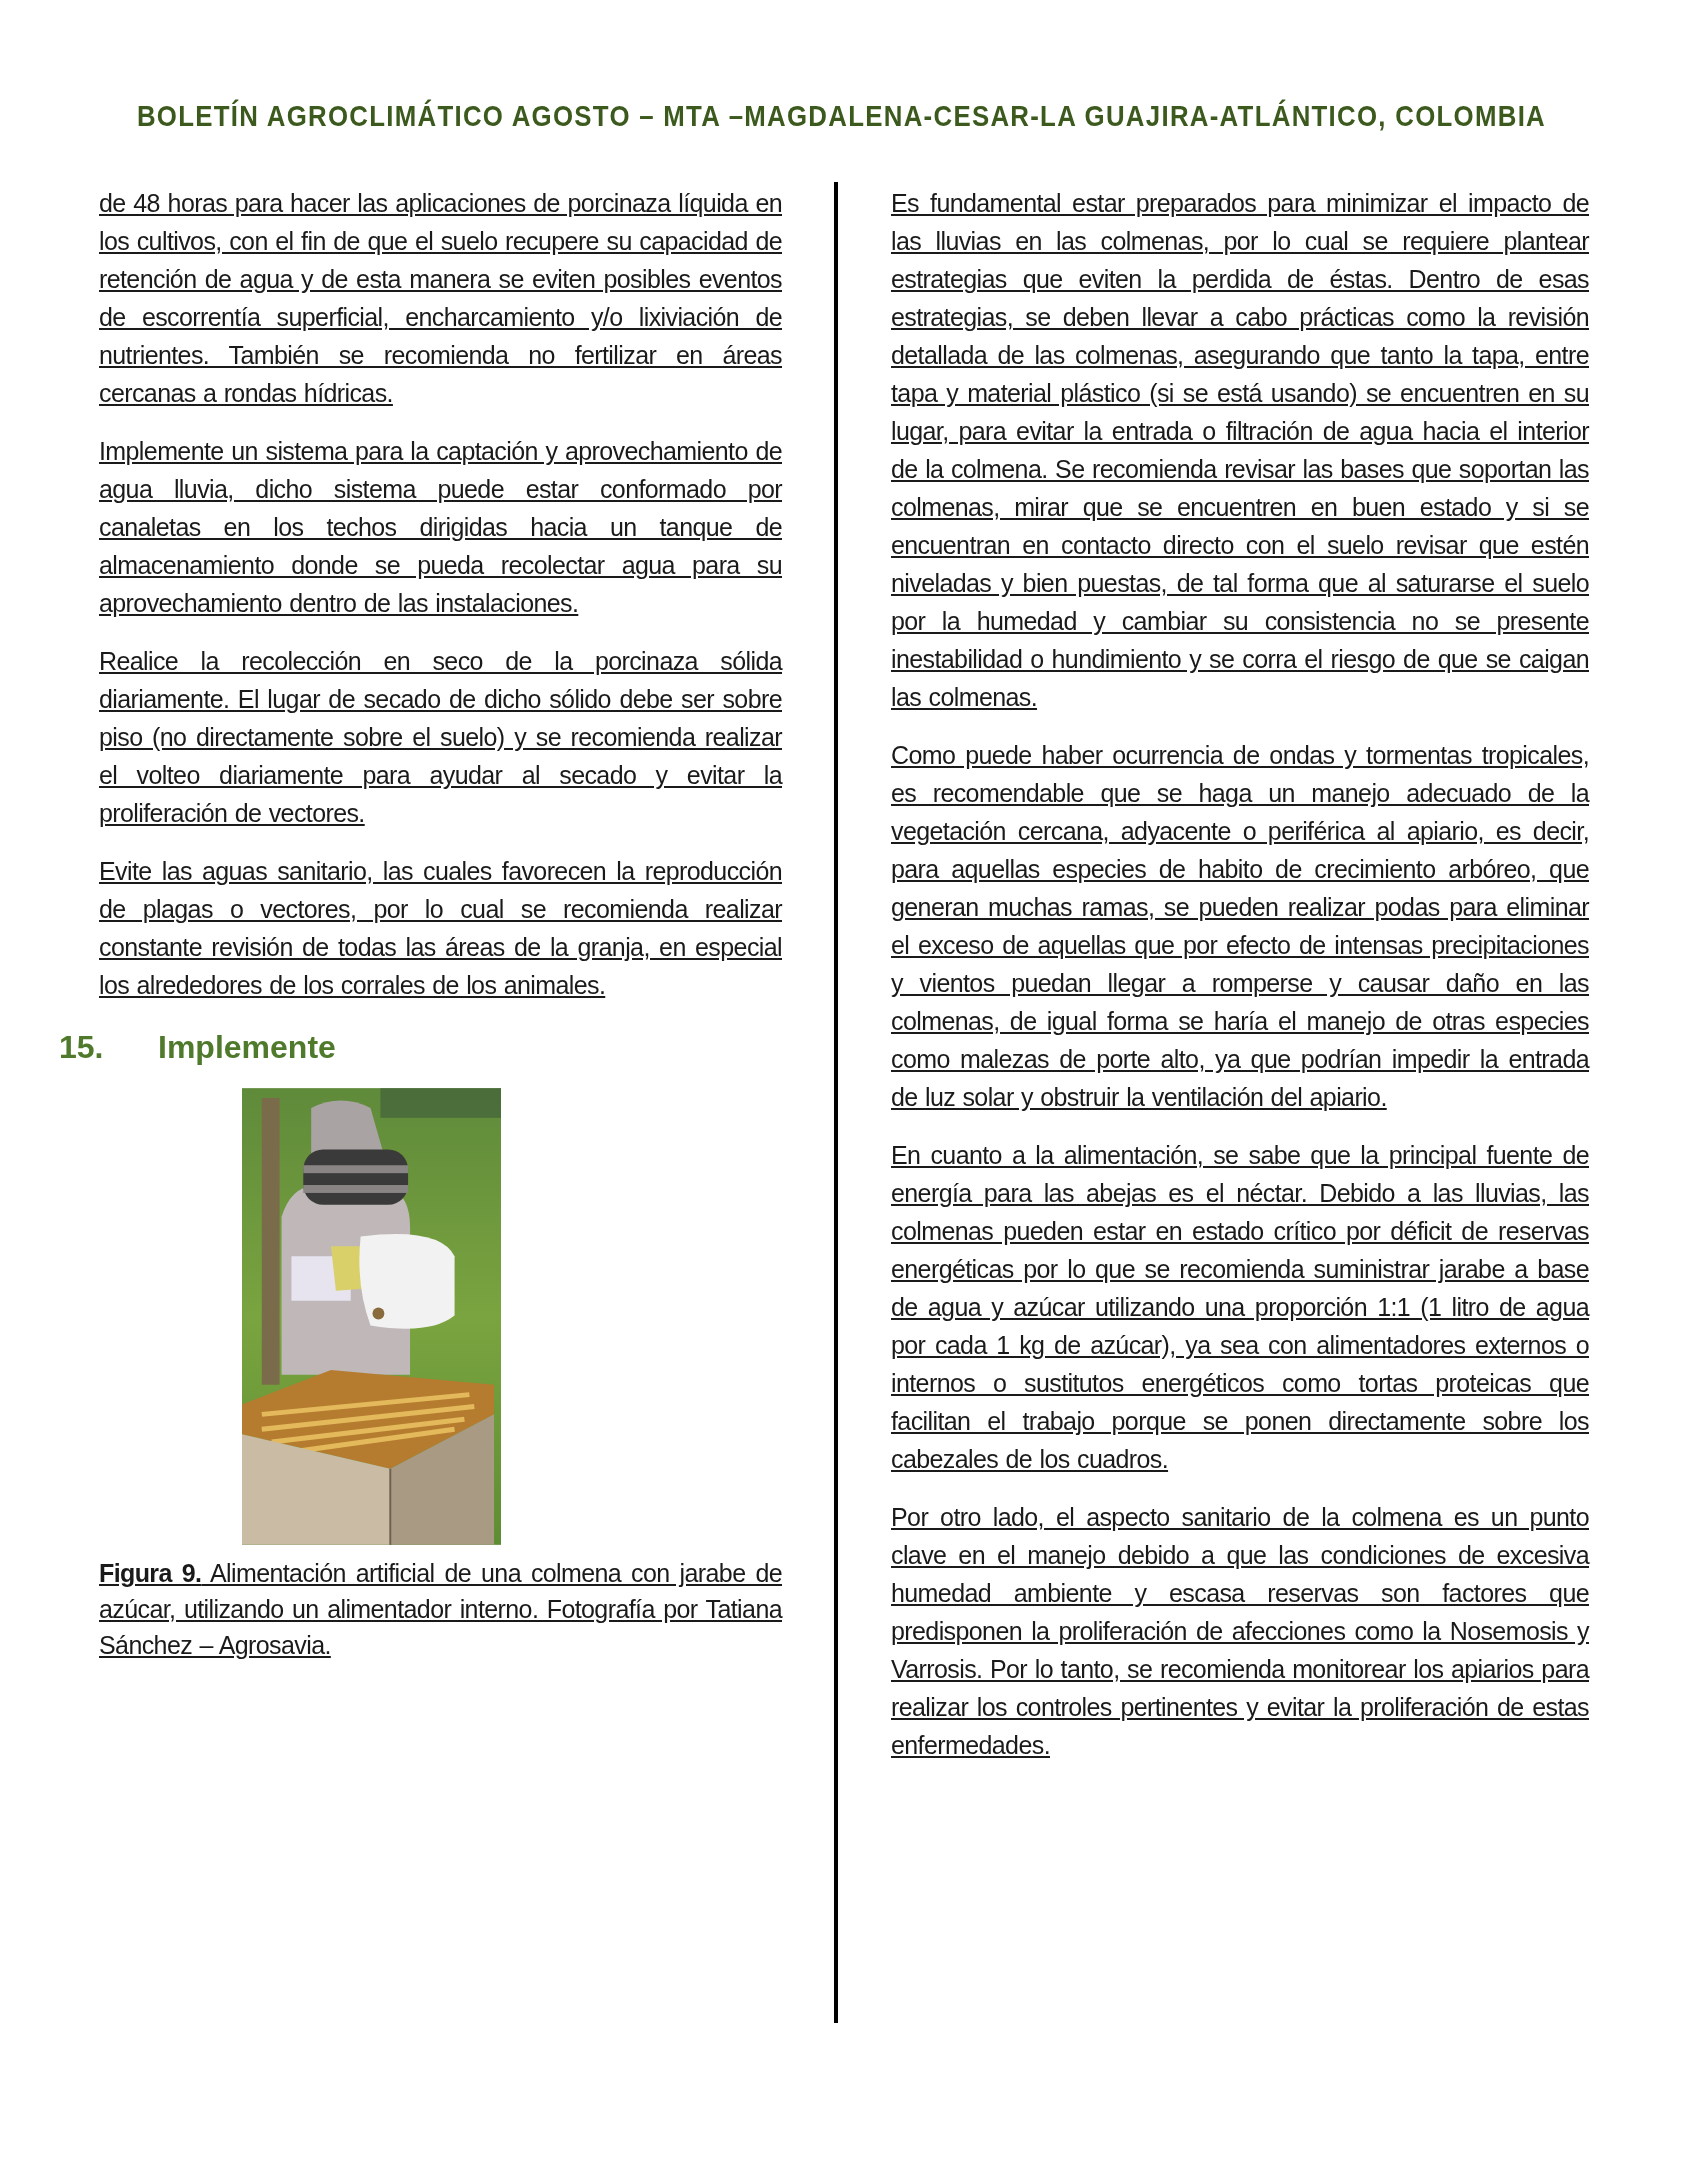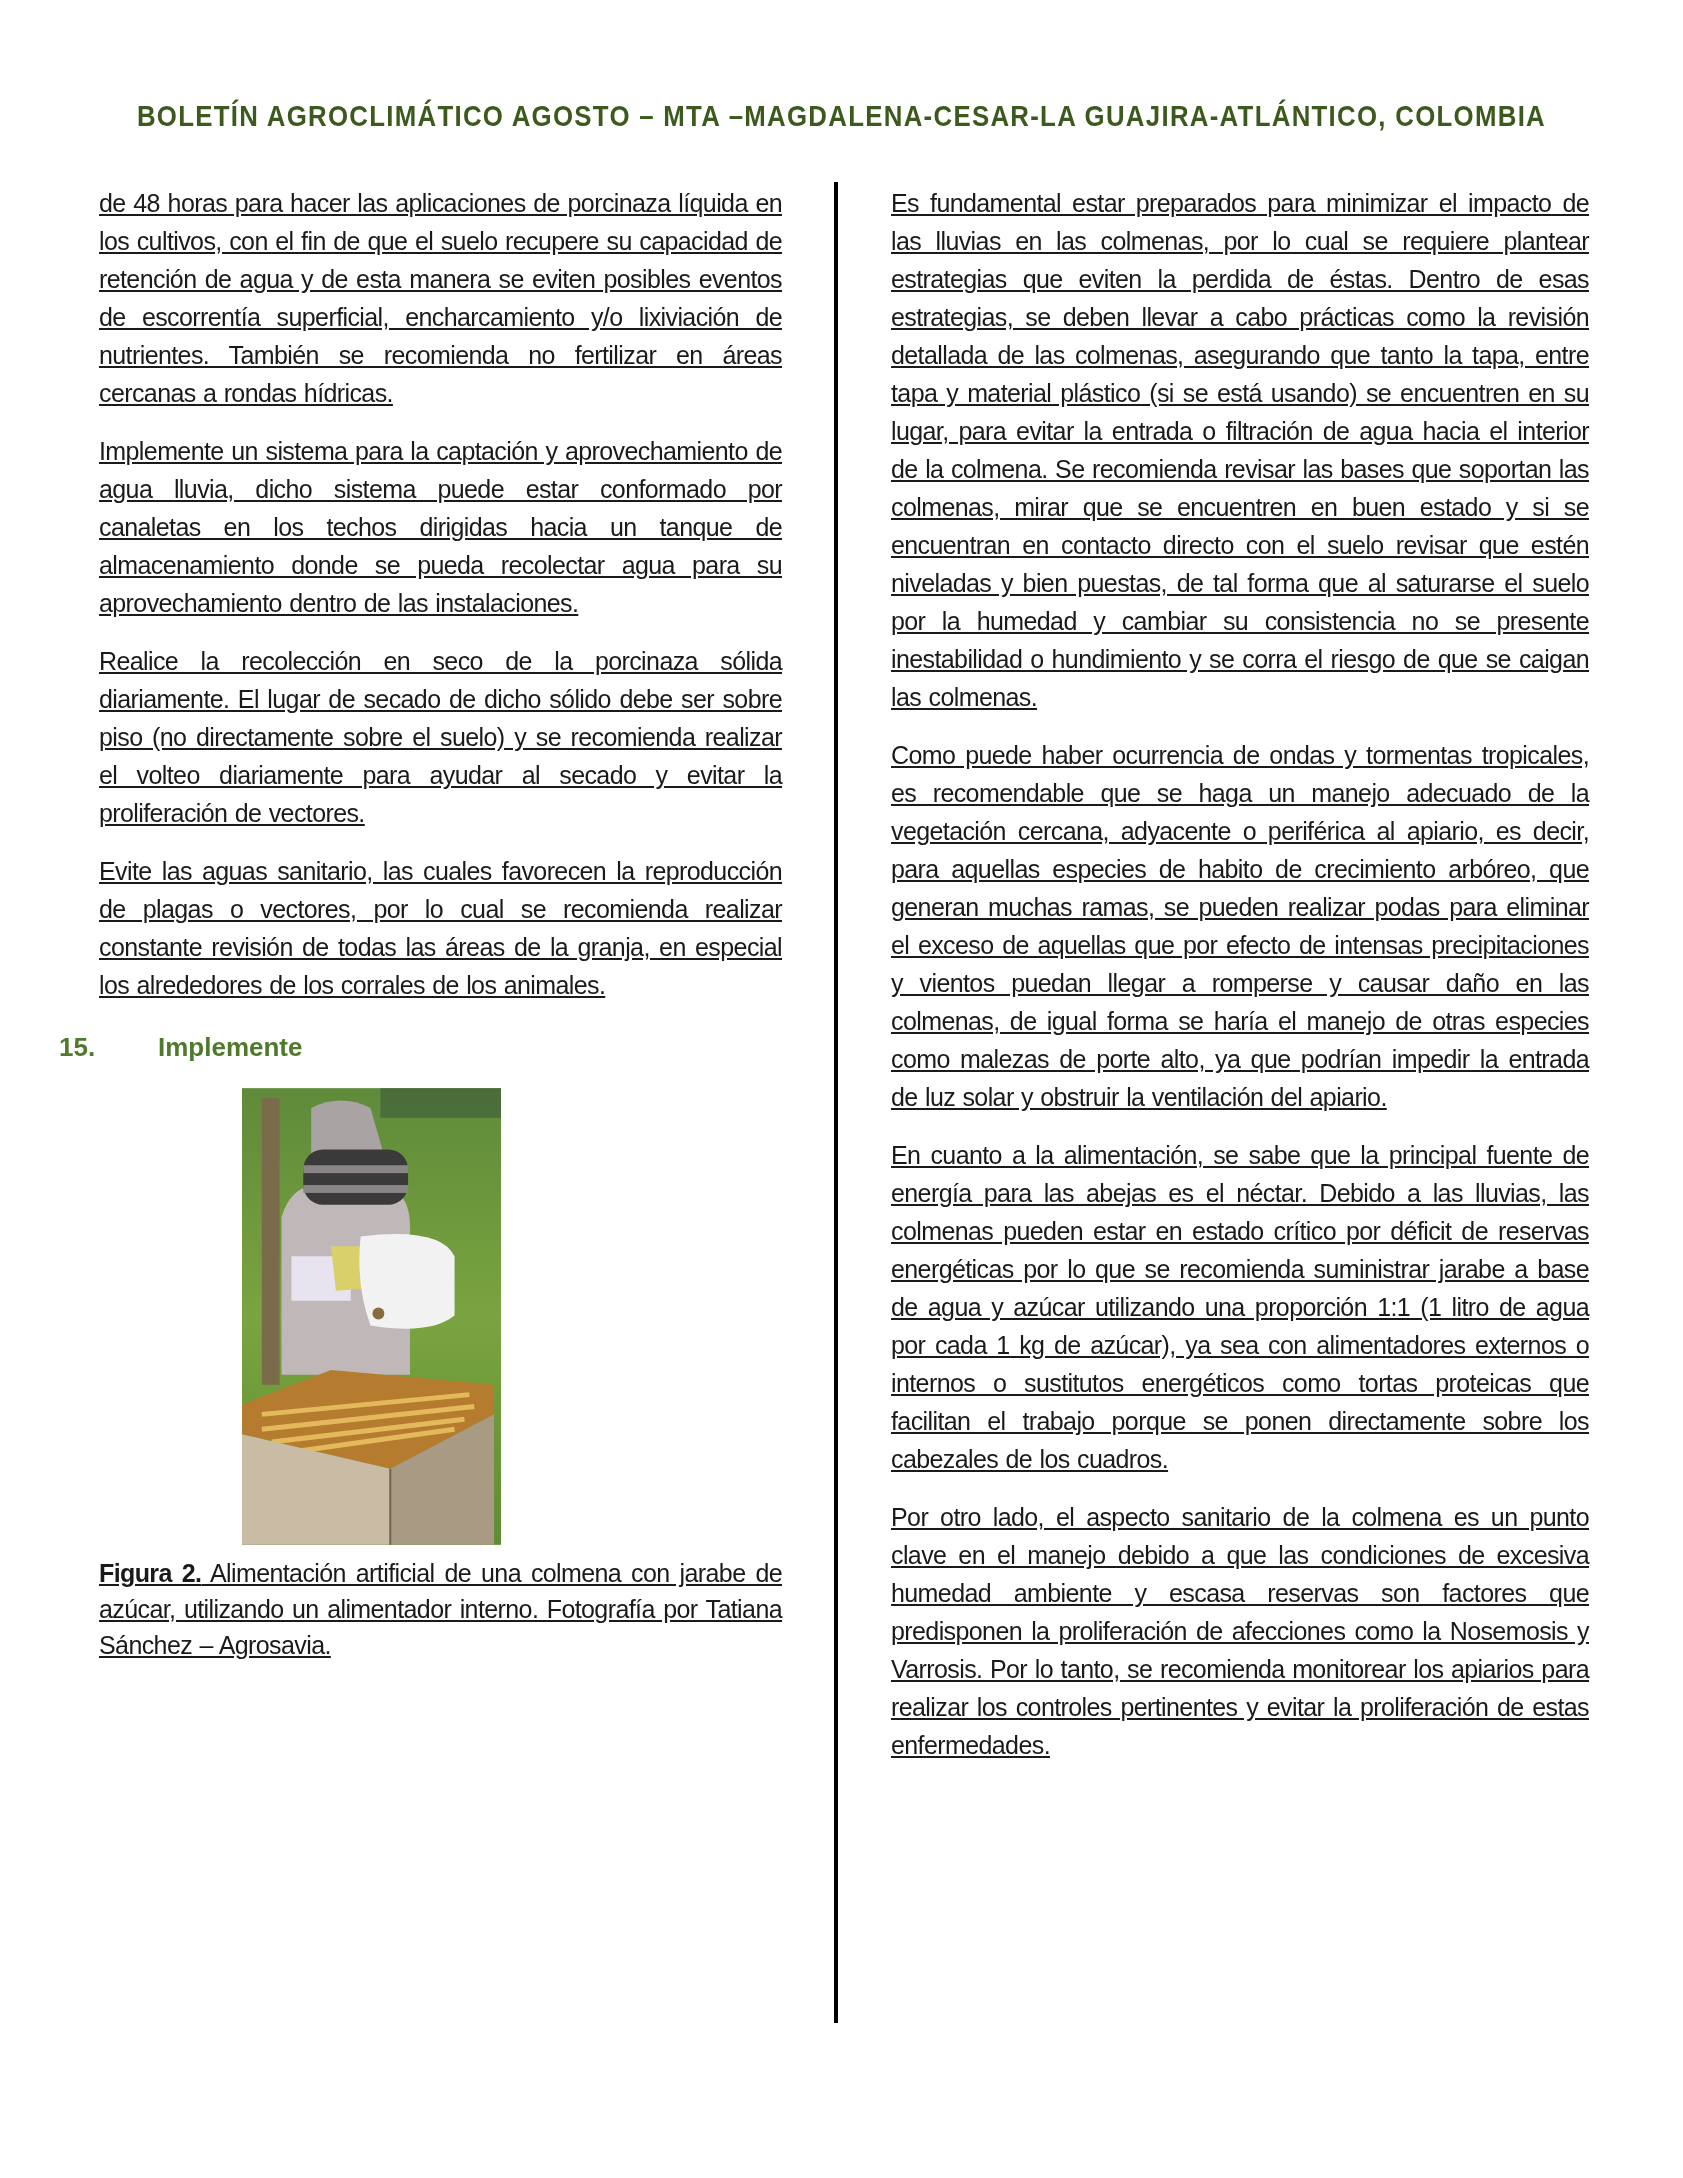--- a/index.html
+++ b/index.html
@@ -16,21 +16,21 @@
       text-align: justify;
     }
     .col-left { left: 99px; width: 683px; }
     .col-right { left: 891px; width: 698px; }
     .col p { margin: 0 0 20px 0; transform-origin: left; text-decoration: underline; }
     .narrow { letter-spacing: -0.6px; word-spacing: 1px; }
     .divider { position: absolute; left: 834px; top: 182px; width: 4px; height: 1841px; background: #000; }
     .strong { font-weight: bold; }
     a.email { color: #1f5fa8; text-decoration: underline; }
     .section-heading {
-      font-family: "Liberation Sans", sans-serif; font-weight: bold; font-size: 26px;
+      font-family: "Liberation Sans", sans-serif; font-weight: bold; font-size: 32px;
       color: #4f7a2c; margin: 18px 0 18px -40px; display: flex; line-height: 46px;
     }
     .section-heading .num { width: 99px; }
     .figure { width: 259px; height: 457px; margin: 4px 0 10px 143px; position: relative; overflow: hidden; }
     .figure svg { display: block; }
     .caption { margin-top: 6px; }
   </style>
 </head>
 <body>
 
@@ -69,21 +69,21 @@
       <path d="M120 150 Q200 140 215 170 L215 230 Q190 250 130 240 Q115 200 120 150 Z" fill="#f2f2f2"></path>
       <circle cx="138" cy="228" r="6" fill="#8a6b3c"></circle>
       <path d="M0 320 L90 285 L255 300 L255 330 L150 385 L0 350 Z" fill="#b57c2f"></path>
       <path d="M20 330 L230 310 M20 345 L235 322 M30 358 L225 335 M50 368 L215 345" stroke="#e3b95c" stroke-width="5"></path>
       <path d="M0 350 L150 385 L150 462 L0 462 Z" fill="#c9bba4"></path>
       <path d="M150 385 L255 330 L255 462 L150 462 Z" fill="#a99a84"></path>
       <path d="M150 385 L150 462" stroke="#6f6250" stroke-width="2"></path>
     </svg>
   </div>
 
-  <p class="narrow caption" style="line-height:36px;"><span class="strong">Figura 2.</span><span> Alimentación artificial de una colmena con jarabe de azúcar, utilizando un alimentador interno. Fotografía por Tatiana Sánchez – Agrosavia.</span></p>
+  <p class="narrow caption" style="line-height:36px;"><span class="strong">Figura 9.</span><span> Alimentación artificial de una colmena con jarabe de azúcar, utilizando un alimentador interno. Fotografía por Tatiana Sánchez – Agrosavia.</span></p>
 </div>
 
 <div class="divider"></div>
 
 <div class="col col-right">
   <p class="narrow">Es fundamental estar preparados para minimizar el impacto de las lluvias en las colmenas, por lo cual se requiere plantear estrategias que eviten la perdida de éstas. Dentro de esas estrategias, se deben llevar a cabo prácticas como la revisión detallada de las colmenas, asegurando que tanto la tapa, entre tapa y material plástico (si se está usando) se encuentren en su lugar, para evitar la entrada o filtración de agua hacia el interior de la colmena. Se recomienda revisar las bases que soportan las colmenas, mirar que se encuentren en buen estado y si se encuentran en contacto directo con el suelo revisar que estén niveladas y bien puestas, de tal forma que al saturarse el suelo por la humedad y cambiar su consistencia no se presente inestabilidad o hundimiento y se corra el riesgo de que se caigan las colmenas.</p>
   <p class="narrow">Como puede haber ocurrencia de ondas y tormentas tropicales, es recomendable que se haga un manejo adecuado de la vegetación cercana, adyacente o periférica al apiario, es decir, para aquellas especies de habito de crecimiento arbóreo, que generan muchas ramas,  se pueden realizar podas para eliminar el exceso de aquellas que por efecto de intensas precipitaciones y vientos puedan llegar a romperse y causar daño en las colmenas, de igual forma se haría el manejo de otras especies como malezas de porte alto, ya que podrían impedir la entrada de luz solar y  obstruir la ventilación del apiario.</p>
   <p class="narrow">En cuanto a la alimentación, se sabe que la principal fuente de energía para las abejas es el néctar. Debido a las lluvias, las colmenas pueden estar en estado crítico por déficit de reservas energéticas por lo que se recomienda suministrar jarabe a base de agua y azúcar utilizando una proporción 1:1 (1 litro de agua por cada 1 kg de azúcar), ya sea con alimentadores externos o internos o sustitutos energéticos como tortas proteicas que facilitan el trabajo porque se ponen directamente sobre los cabezales de los cuadros.</p>
   <p class="narrow">Por otro lado, el aspecto sanitario de la colmena es un punto clave en el manejo debido a que las condiciones de excesiva humedad ambiente y escasa reservas son factores que predisponen la proliferación de afecciones como la Nosemosis y Varrosis. Por lo tanto, se recomienda monitorear los apiarios para realizar los controles pertinentes y evitar la proliferación de estas enfermedades.</p>
 </div>

